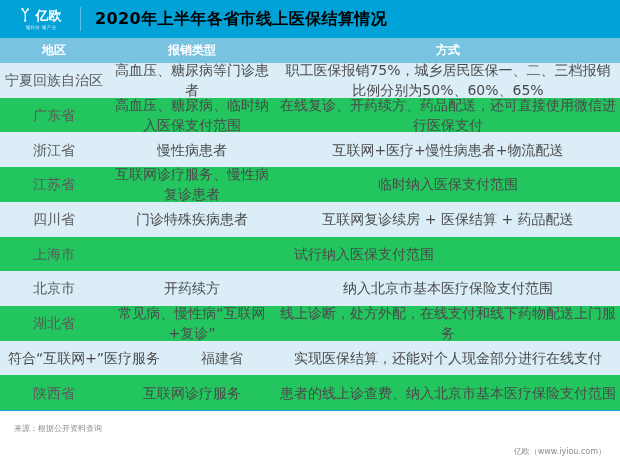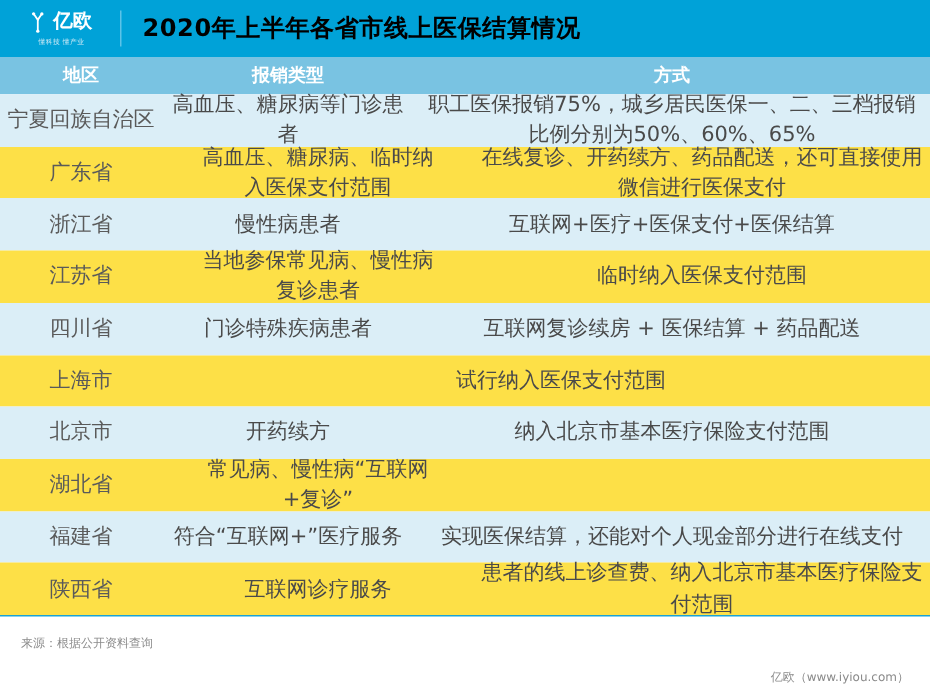--- a/index.html
+++ b/index.html
@@ -89,21 +89,21 @@
     flex-direction: column;
     background: #ffffff;
   }
   .row {
     display: flex;
     align-items: center;
     flex: 1 1 0;
     min-height: 0;
   }
   .row.alt { background: #dbeef7; }
-  .row.plain { background: #fde047; gap: 20px; }
+  .row.plain { background: #22c55e; }
 
   .cell {
     font-size: 14px;
     color: #4a4a4a;
     text-align: center;
     line-height: 1.45;
     padding: 2px 3px;
   }
   .c-region { width: 108px; flex: 0 0 108px; }
   .c-type   { width: 168px; flex: 0 0 168px; }
@@ -173,26 +173,26 @@
 
     <div class="row plain">
       <div class="cell c-region">广东省</div>
       <div class="cell c-type">高血压、糖尿病、临时纳入医保支付范围</div>
       <div class="cell c-method">在线复诊、开药续方、药品配送，还可直接使用微信进行医保支付</div>
     </div>
 
     <div class="row alt">
       <div class="cell c-region">浙江省</div>
       <div class="cell c-type">慢性病患者</div>
-      <div class="cell c-method">互联网+医疗+医保支付+医保结算</div>
+      <div class="cell c-method">互联网+医疗+慢性病患者+物流配送</div>
     </div>
 
     <div class="row plain">
       <div class="cell c-region">江苏省</div>
-      <div class="cell c-type">当地参保常见病、慢性病复诊患者</div>
+      <div class="cell c-type">互联网诊疗服务、慢性病复诊患者</div>
       <div class="cell c-method">临时纳入医保支付范围</div>
     </div>
 
     <div class="row alt">
       <div class="cell c-region">四川省</div>
       <div class="cell c-type">门诊特殊疾病患者</div>
       <div class="cell c-method">互联网复诊续房 + 医保结算 + 药品配送</div>
     </div>
 
     <div class="row plain">
@@ -202,25 +202,26 @@
 
     <div class="row alt">
       <div class="cell c-region">北京市</div>
       <div class="cell c-type">开药续方</div>
       <div class="cell c-method">纳入北京市基本医疗保险支付范围</div>
     </div>
 
     <div class="row plain">
       <div class="cell c-region">湖北省</div>
       <div class="cell c-type">常见病、慢性病“互联网+复诊”</div>
-    </div>
-
-    <div class="row alt">
+      <div class="cell c-method">线上诊断，处方外配，在线支付和线下药物配送上门服务</div>
+    </div>
+
+    <div class="row alt">
+      <div class="cell c-type">符合“互联网+”医疗服务</div>
       <div class="cell c-region">福建省</div>
-      <div class="cell c-type">符合“互联网+”医疗服务</div>
       <div class="cell c-method">实现医保结算，还能对个人现金部分进行在线支付</div>
     </div>
 
     <div class="row plain">
       <div class="cell c-region">陕西省</div>
       <div class="cell c-type">互联网诊疗服务</div>
       <div class="cell c-method">患者的线上诊查费、纳入北京市基本医疗保险支付范围</div>
     </div>
 
   </div>

